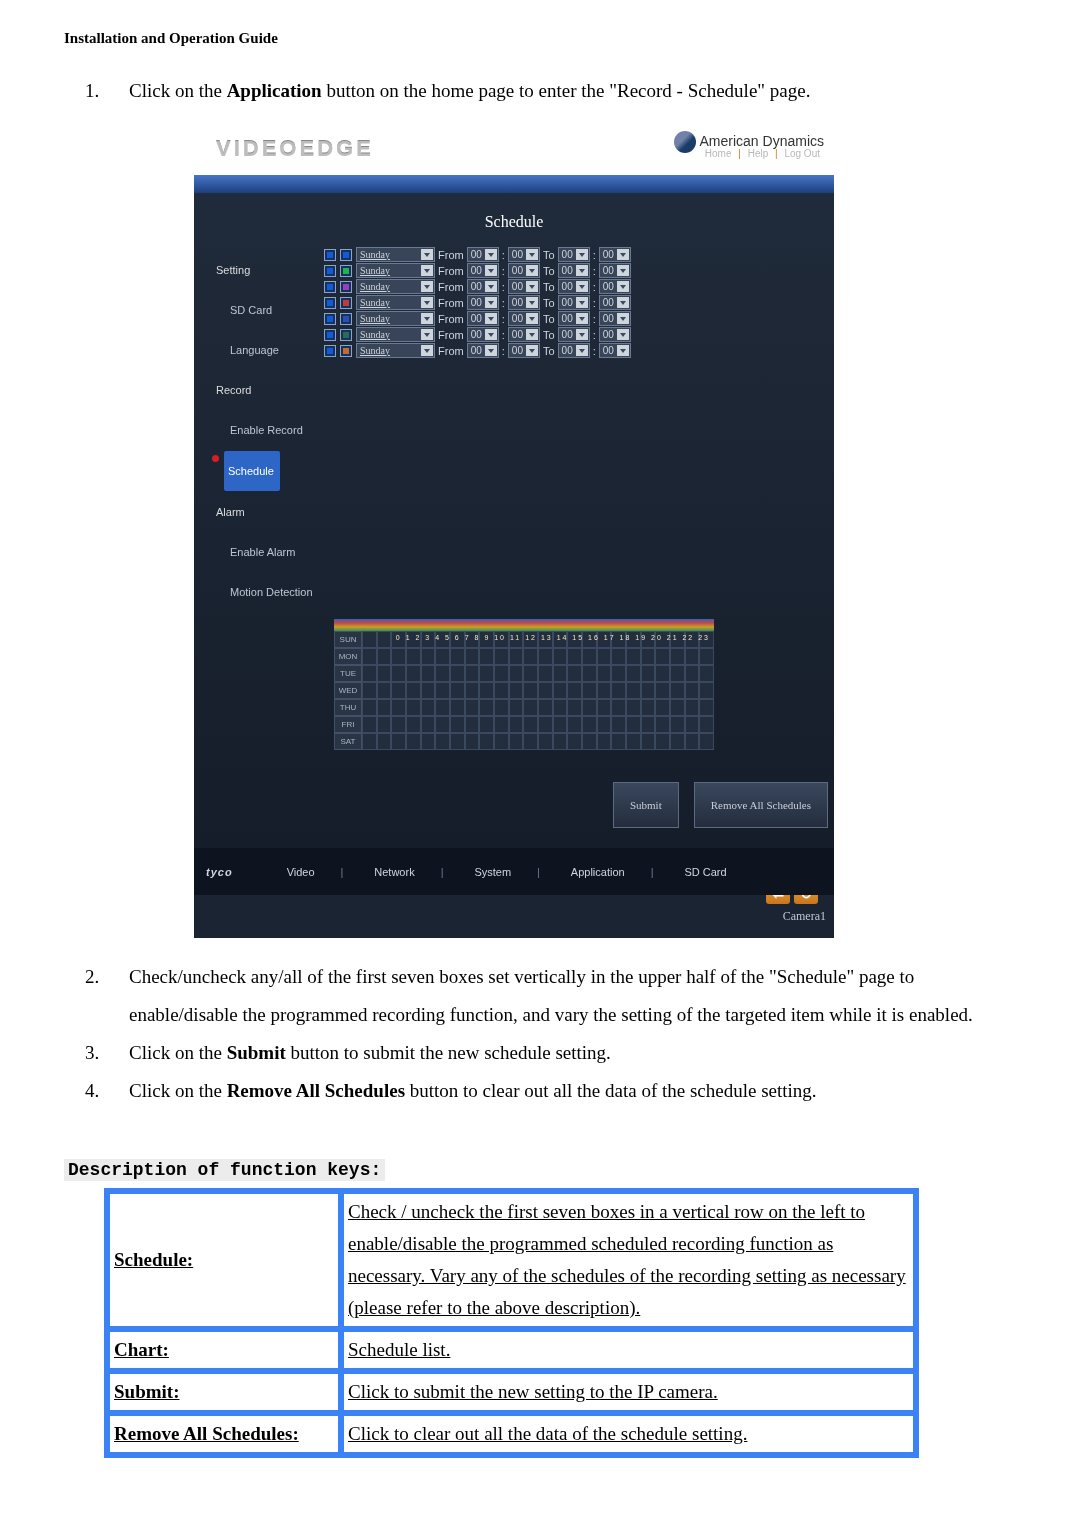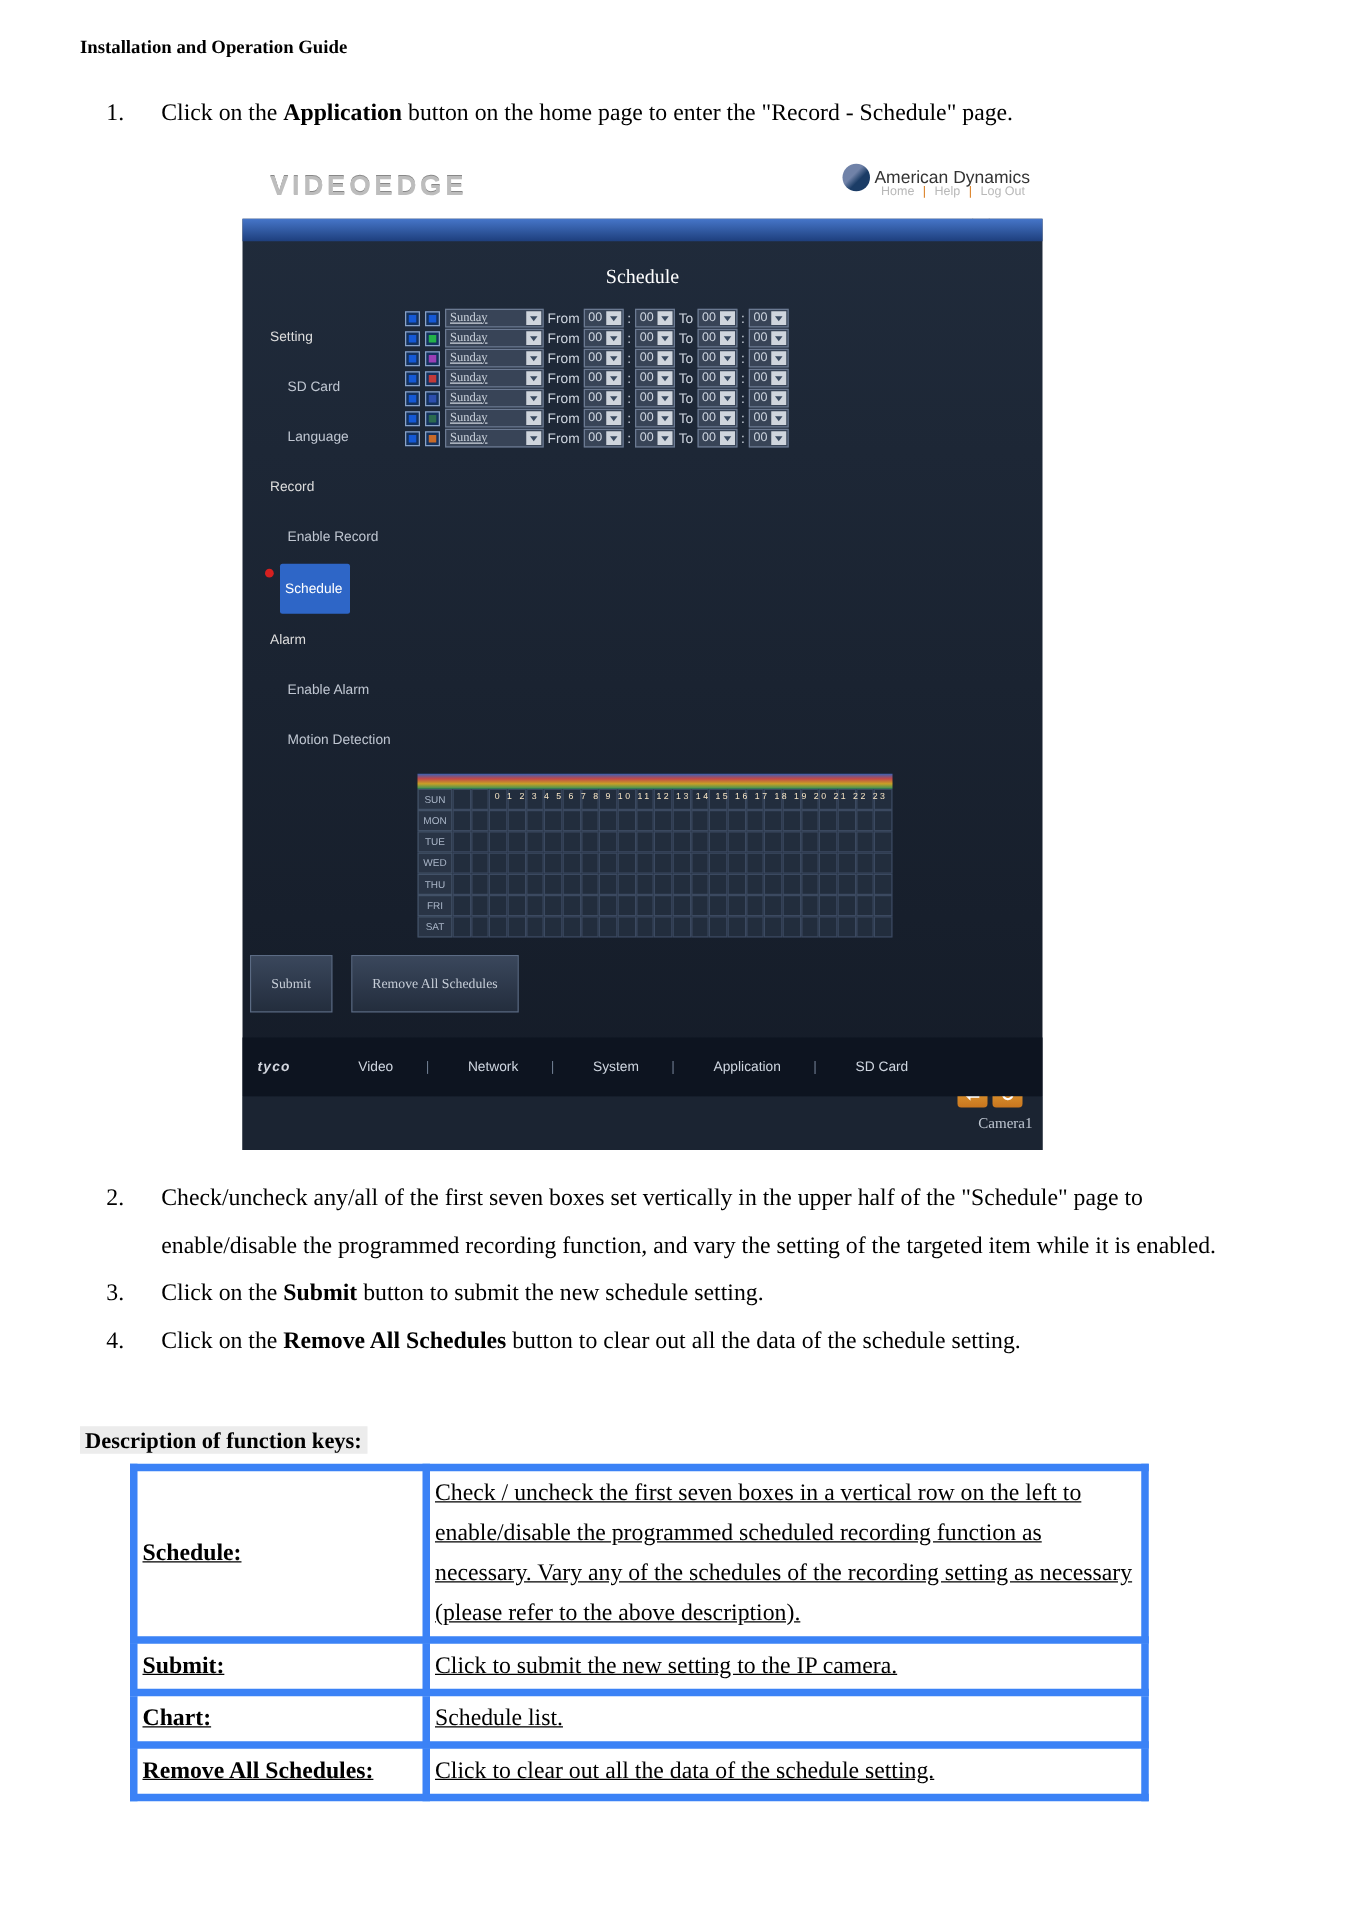--- a/index.html
+++ b/index.html
@@ -190,22 +190,22 @@
   }
   .chart-row { display:flex; height:17px; }
   .chart-row .wd {
     width: 26px; background:#293445; border:1px solid #425167;
     color:#aab6c8; font-size:8px; text-align:center; line-height:16px;
   }
   .chart-row .cells { flex:1; display:flex; }
   .chart-row .cells span { flex:1; border:1px solid #3b4960; background:#222d3d; }
 
   .btnbar {
-    text-align:left;
-    padding: 14px 0 20px 0;
+    text-align:right;
+    padding: 32px 0 20px 0;
   }
   .btn {
     display:inline-block;
     font-size:11px;
     color:#c7ced8;
     background: linear-gradient(#3a475c,#232d3d);
     border:1px solid #5b6b84;
     padding: 3px 16px;
     margin: 0 6px;
     font-family: "Times New Roman", serif;
@@ -239,21 +239,21 @@
   .bottom-nav .navi span .pipe { color:#6c7a8e; margin-left:26px; }
   .camline {
     background:#1b2432; color:#c0c8d3; text-align:right;
     font-size:12px; padding:2px 8px 3px 0;
     font-family:"Times New Roman",serif;
   }
 
   
   h4.fkeys {
     font-size:18px;
-    font-family:Liberation Serif, serif;
+    font-family:Liberation Mono, monospace;
     background:#ececec;
     display:inline;
     padding:1px 4px;
     margin: 40px 0 10px 0;
   }
   .fkeys-wrap { margin: 50px 0 8px 0; }
   table.ft {
     border-collapse: collapse;
     margin-left: 40px;
     width: 815px;
@@ -701,26 +701,26 @@
 
   <div class="fkeys-wrap"><h4 class="fkeys">Description of function keys:</h4></div>
 
   <table class="ft">
     <tbody>
         <tr>
       <td class="k">Schedule:</td>
       <td>Check / uncheck the first seven boxes in a vertical row on the left to enable/disable the programmed scheduled recording function as necessary. Vary any of the schedules of the recording setting as necessary (please refer to the above description).</td>
     </tr>
     <tr>
+      <td class="k">Chart:</td>
+      <td>Schedule list.</td>
+    </tr>
+    <tr>
       <td class="k">Submit:</td>
       <td>Click to submit the new setting to the IP camera.</td>
-    </tr>
-    <tr>
-      <td class="k">Chart:</td>
-      <td>Schedule list.</td>
     </tr>
     <tr>
       <td class="k">Remove All Schedules:</td>
       <td>Click to clear out all the data of the schedule setting.</td>
     </tr>
   </tbody>
     </table>
 
 </div>
 

